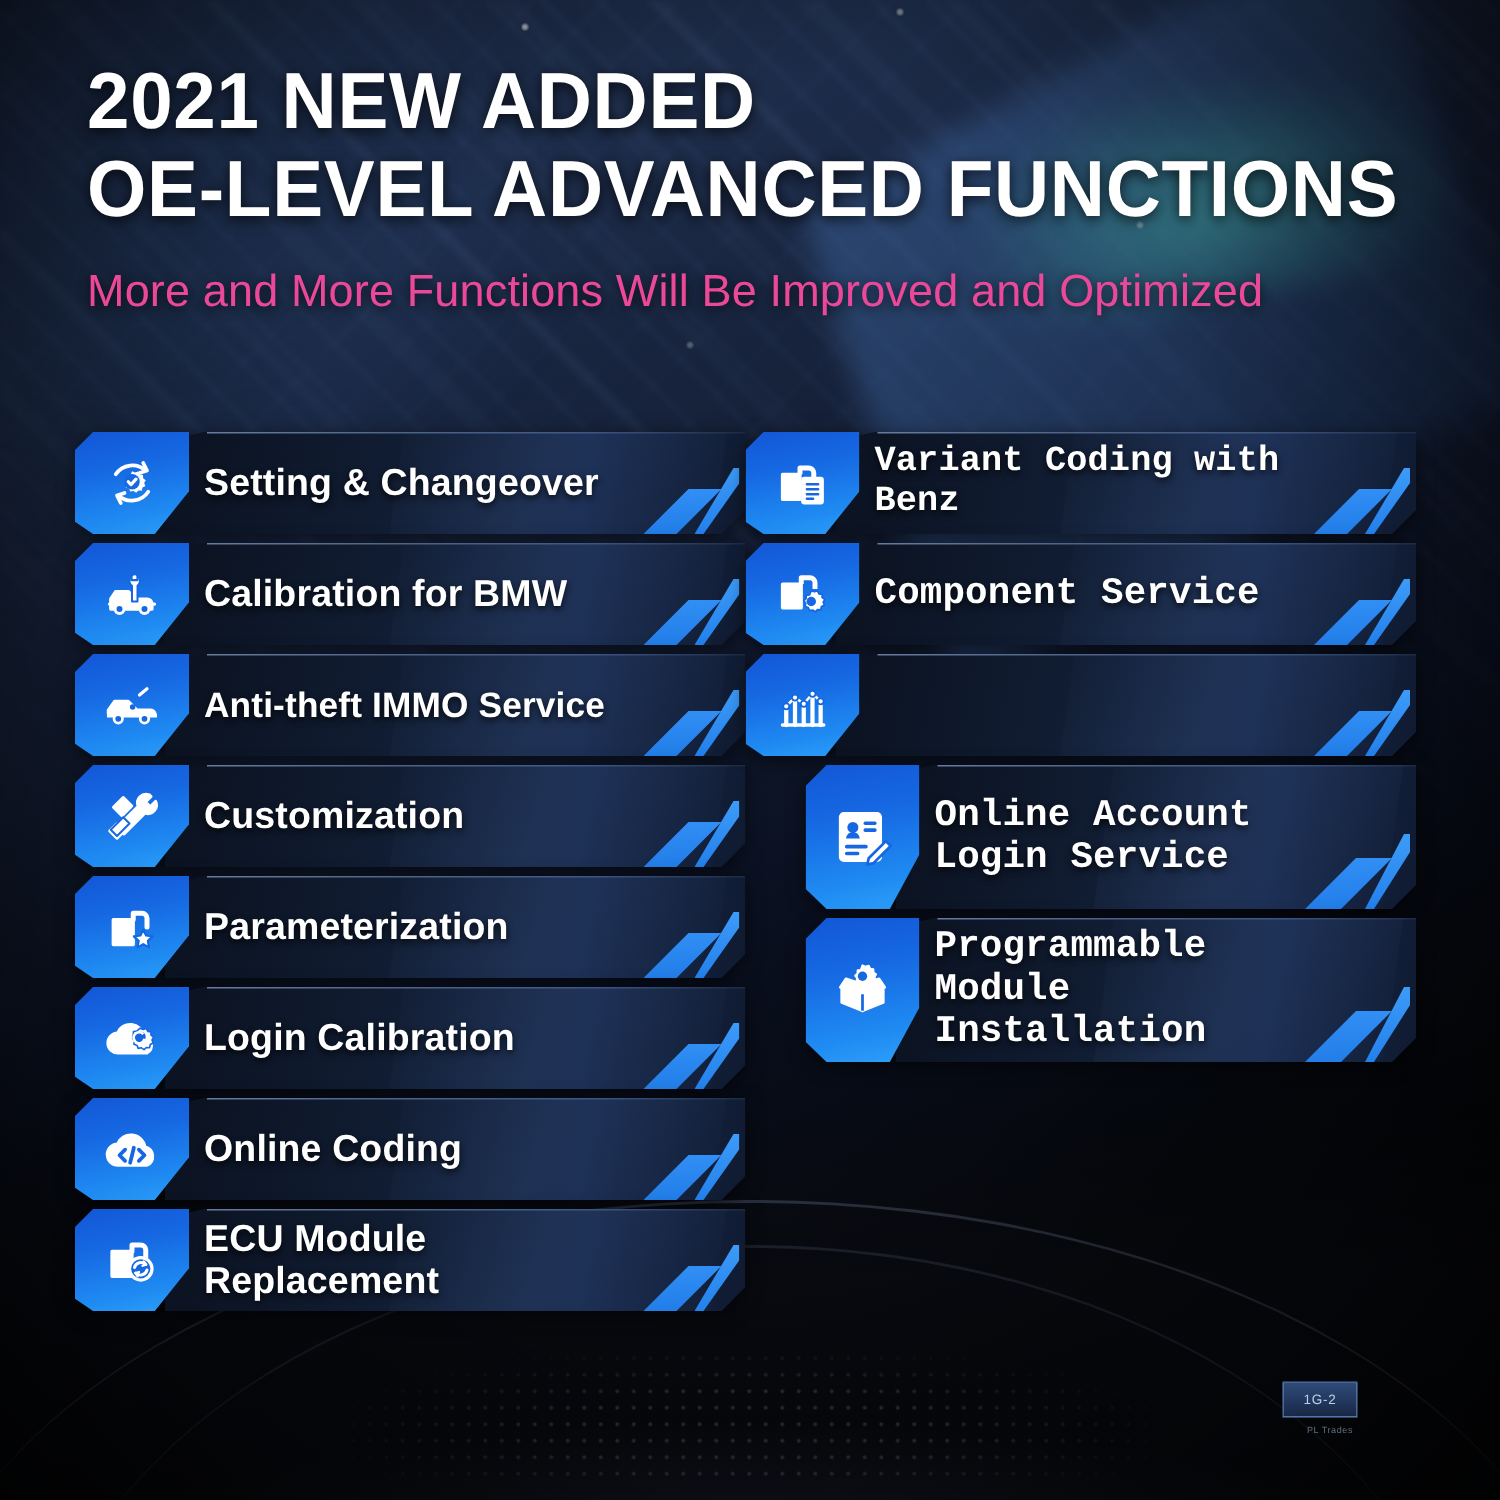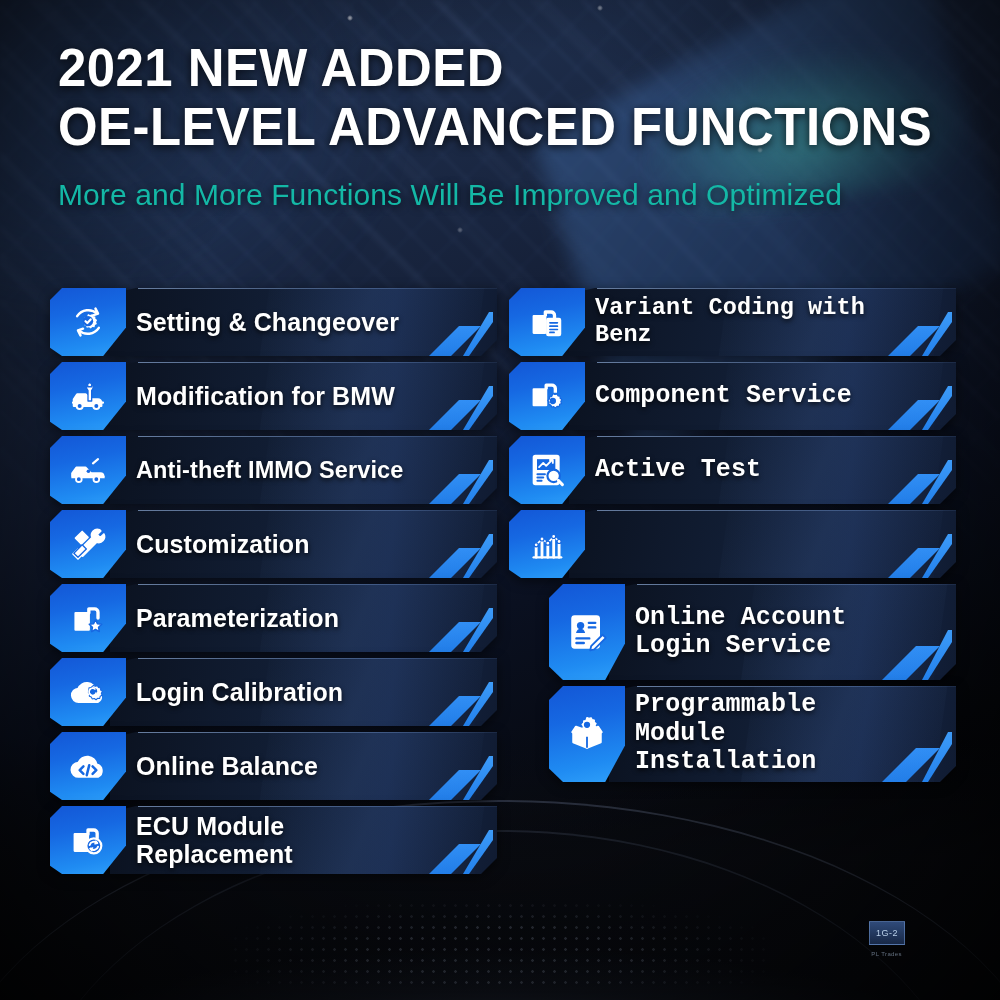--- a/index.html
+++ b/index.html
@@ -84,21 +84,21 @@
   }
   .bg-arc.two { left:20px; bottom:-160px; width:960px; height:330px; border-top-color:rgba(110,125,155,.20); }
   .bg-vignette {
     position:absolute; inset:0;
     background:radial-gradient(ellipse at 50% 42%, rgba(0,0,0,0) 45%, rgba(0,0,0,.55) 82%, rgba(0,0,0,.85) 100%);
   }
 
   
   .hud {
     position:absolute; right:95px; bottom:55px;
-    width:36px; height:24px;
+    width:50px; height:24px;
     background:linear-gradient(to bottom, rgba(58,92,150,.8), rgba(30,52,92,.75));
     border:1px solid rgba(120,160,220,.5);
     color:#b9cfe8; font-size:9px; letter-spacing:.5px;
     display:flex; align-items:center; justify-content:center;
   }
   .hud-sub {
     position:absolute; right:98px; bottom:43px;
     font-size:6px; color:rgba(160,180,205,.6); letter-spacing:.4px;
   }
 
@@ -106,30 +106,30 @@
   .header { position:absolute; left:58px; top:38px; width:900px; }
   .title-line {
     font-size:53px; font-weight:bold; color:#fff;
     letter-spacing:.5px; line-height:1.12;
     text-shadow:0 2px 9px rgba(0,0,0,.75);
     white-space:nowrap;
     transform:scaleX(.96); transform-origin:left center;
   }
   .subtitle {
     margin-top:18px;
-    font-size:30px; font-weight:300; color:#14b8a6;
+    font-size:30px; font-weight:300; color:#ec4899;
     line-height:1.33; letter-spacing:.1px;
     text-shadow:0 2px 8px rgba(0,0,0,.7);
   }
 
   
   .columns {
     position:absolute; left:50px; top:288px;
     width:906px;
-    display:flex; gap:12px;
+    display:flex; gap:0;
   }
   .col { width:447px; display:flex; flex-direction:column; }
   .col-left  { gap:6px; }
   .col-right { gap:6px;font-family:Liberation Mono, monospace; }
 
   .card {
     position:relative;
     height:68px;
     display:flex; align-items:stretch;
     filter:drop-shadow(0 3px 6px rgba(0,0,0,.55));
@@ -257,21 +257,21 @@
             <svg viewBox="0 0 48 48" fill="none" stroke="#fff" stroke-width="2.6" stroke-linecap="round" stroke-linejoin="round">
      <path d="M6 32h4M38 32h4"></path>
      <path d="M7 32v-4l4-6h10l6 6h9a4 4 0 0 1 4 4v4H7z" fill="#fff" stroke="#fff"></path>
      <circle cx="14" cy="36" r="3.6" fill="#1668e2" stroke="#fff" stroke-width="2.4"></circle>
      <circle cx="34" cy="36" r="3.6" fill="#1668e2" stroke="#fff" stroke-width="2.4"></circle>
      <path d="M26 8a5.5 5.5 0 0 0-2 9.5V30h4.4V17.5A5.5 5.5 0 0 0 26 8z" fill="#fff" stroke="#1668e2" stroke-width="1.6"></path>
      <path d="M23.6 8.6v4.2h4.8V8.6" stroke="#1668e2" stroke-width="1.8" fill="none"></path>
    </svg>
           </div>
           <div class="body">
-            <div class="label">Modification for BMW</div>
+            <div class="label">Calibration for BMW</div>
             <div class="accent">
               <div class="stripe"></div>
               <div class="stripe2"></div>
             </div>
           </div>
         </div>
         <div class="card">
           <div class="badge">
             <svg viewBox="0 0 48 48" fill="none" stroke="#fff" stroke-width="2.4" stroke-linecap="round" stroke-linejoin="round">
      <path d="M5 31v-3l5-7h11l7 7h11a3.5 3.5 0 0 1 3.5 3.5V31z" fill="#fff" stroke="#fff"></path>
@@ -345,21 +345,21 @@
         <div class="card">
           <div class="badge">
             <svg viewBox="0 0 48 48" fill="none" stroke="#fff" stroke-width="2.4" stroke-linejoin="round">
      <path d="M13 37a8.5 8.5 0 0 1-.6-17 11.5 11.5 0 0 1 22 2.3A7.8 7.8 0 0 1 36 37z" fill="#fff" stroke="#fff"></path>
      <path d="M18.5 24.5L14 29l4.5 4.5" stroke="#1668e2" stroke-width="3" fill="none" stroke-linecap="round"></path>
      <path d="M29.5 24.5L34 29l-4.5 4.5" stroke="#1668e2" stroke-width="3" fill="none" stroke-linecap="round"></path>
      <path d="M25.5 23l-3 12" stroke="#1668e2" stroke-width="3" stroke-linecap="round"></path>
    </svg>
           </div>
           <div class="body">
-            <div class="label">Online Balance</div>
+            <div class="label">Online Coding</div>
             <div class="accent">
               <div class="stripe"></div>
               <div class="stripe2"></div>
             </div>
           </div>
         </div>
         <div class="card">
           <div class="badge">
             <svg viewBox="0 0 48 48" fill="none" stroke="#fff" stroke-width="2.6" stroke-linecap="round" stroke-linejoin="round">
      <path d="M8 17h16v20H8z" fill="#fff" stroke="#fff"></path>
@@ -404,40 +404,20 @@
      <path d="M8 16h15v19H8z" fill="#fff" stroke="#fff"></path>
      <path d="M23 16v-5h7a4 4 0 0 1 4 4v5" stroke="#fff" stroke-width="4" fill="none"></path>
      <g transform="translate(31,30)">
        <path d="M0 -9.2l2.6 1 2.7-.7 1.2 2.4 2.7.4v2.7l2.2 1.6-1.3 2.4.9 2.5-2.4 1.2-.6 2.7-2.7-.2L3.4 8.7 1.2 7.2l-2.7.4-1-2.5-2.6-.9.4-2.7-1.6-2.2 1.9-1.8.2-2.7 2.7-.3z" fill="#fff" stroke="#1668e2" stroke-width="1.5" transform="scale(.95)"></path>
        <circle cx="0" cy="0" r="3.8" fill="#1668e2" stroke="none"></circle>
      </g>
    </svg>
           </div>
           <div class="body">
             <div class="label">Component Service</div>
-            <div class="accent">
-              <div class="stripe"></div>
-              <div class="stripe2"></div>
-            </div>
-          </div>
-        </div>
-        <div class="card">
-          <div class="badge">
-            <svg viewBox="0 0 48 48" fill="none" stroke="#fff" stroke-width="2.4" stroke-linejoin="round">
-     <rect x="8" y="7" width="30" height="34" rx="2" fill="#fff" stroke="#fff" stroke-width="2.4"></rect>
-     <rect x="12" y="11" width="22" height="13" fill="#1668e2" stroke="none"></rect>
-     <path d="M14.5 20.5l5-5 3.5 3.5 7-7" stroke="#fff" stroke-width="2.2" fill="none" stroke-linecap="round"></path>
-     <path d="M27.5 12h3.5v3.5" stroke="#fff" stroke-width="2.2" fill="none" stroke-linecap="round"></path>
-     <path d="M12.5 29h9M12.5 33h7M12.5 37h5" stroke="#1668e2" stroke-width="2.4" stroke-linecap="round"></path>
-     <circle cx="32" cy="31" r="7.5" fill="#fff" stroke="#1668e2" stroke-width="2.6"></circle>
-     <path d="M37.5 36.5l5 5" stroke="#fff" stroke-width="3.6" stroke-linecap="round"></path>
-   </svg>
-          </div>
-          <div class="body">
-            <div class="label">Active Test</div>
             <div class="accent">
               <div class="stripe"></div>
               <div class="stripe2"></div>
             </div>
           </div>
         </div>
         <div class="card">
           <div class="badge">
             <svg viewBox="0 0 48 48" fill="none" stroke="#fff" stroke-width="2.6" stroke-linecap="round">
      <path d="M8 40h33" stroke-width="2.8"></path>

